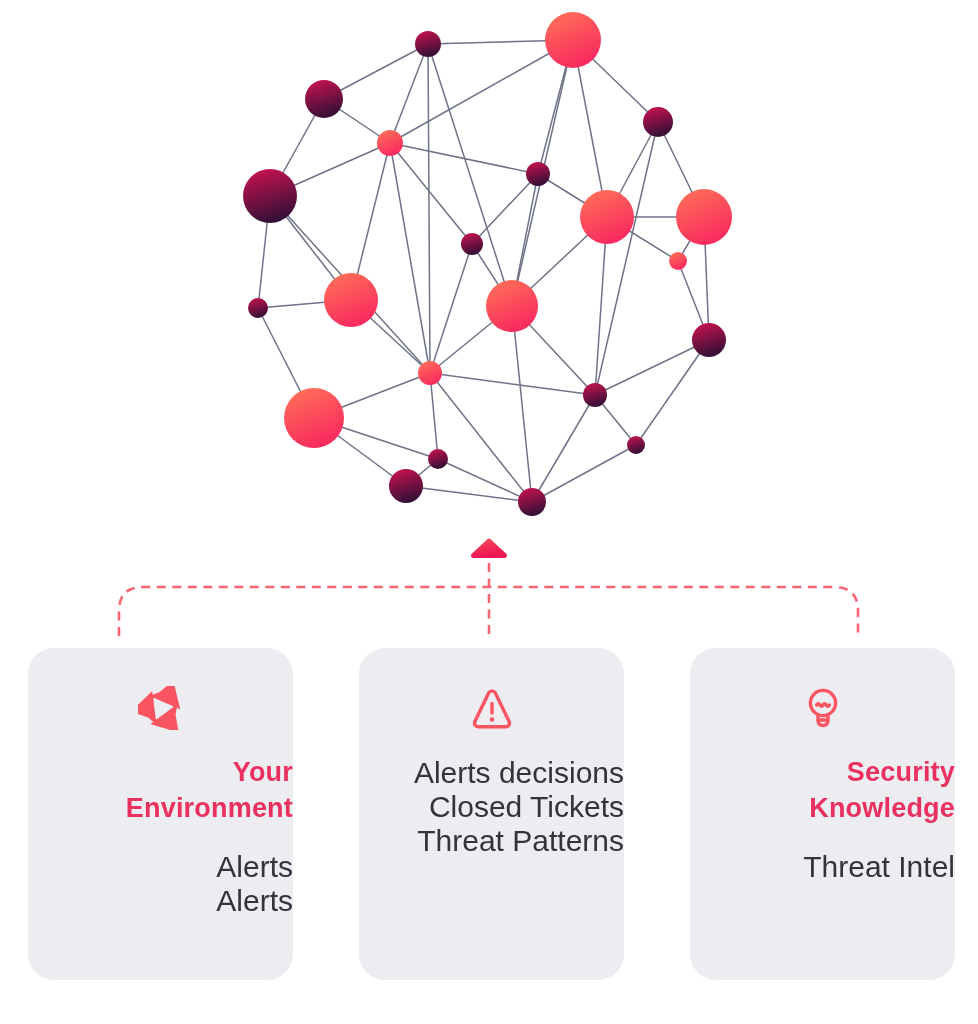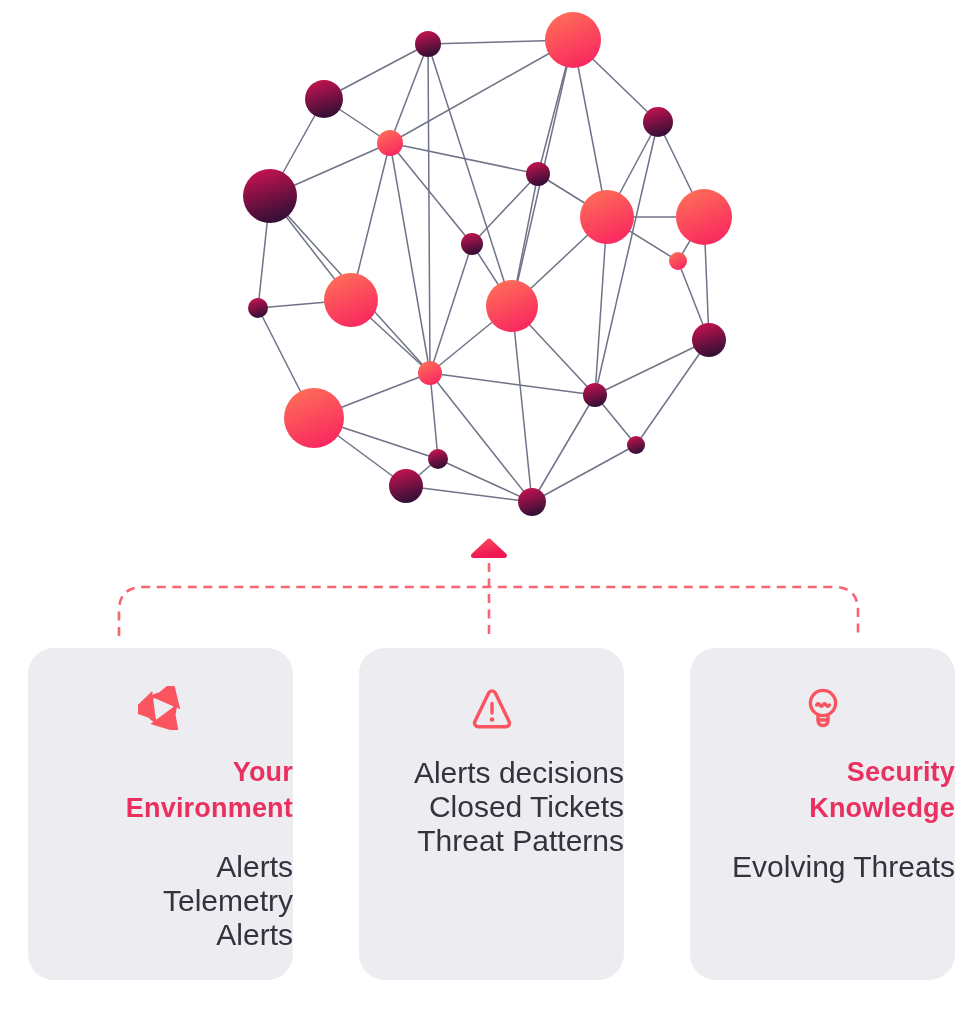--- a/index.html
+++ b/index.html
@@ -148,21 +148,20 @@
           <path d="M11.3,13.2 A14,14 0 0 1 32.7,13.2" marker-end="url(#ah1)"></path>
           <path d="M35.2,17.4 A14,14 0 0 1 24.4,35.8" marker-end="url(#ah1)"></path>
           <path d="M19.6,35.8 A14,14 0 0 1 8.85,17.4" marker-end="url(#ah1)"></path>
         </g>
       </svg>
     </div>
     <div class="card-title">Your
 Environment</div>
     <div class="card-items">
         <div class="card-item">Alerts</div>
-        <div class="card-item">Telemetry</div>
         <div class="card-item">Alerts</div>
       </div>
   </div>
 
   <div class="card">
     <div class="card-icon">
       <svg width="48" height="46" viewBox="0 0 46 46">
         <g fill="none" class="icon-stroke" stroke-width="3.4" stroke-linecap="round" stroke-linejoin="round" stroke="#f95460">
           <path d="M19.9,7.6 a3.6,3.6 0 0 1 6.2,0 L40.0,36.3 a3.6,3.6 0 0 1 -3.1,5.4 L9.1,41.7 a3.6,3.6 0 0 1 -3.1,-5.4 Z"></path>
           <path d="M23,18.5 L23,28"></path>
@@ -184,17 +183,17 @@
           <circle cx="23" cy="19" r="12.6"></circle>
           <path d="M18,30.5 L18,36 q0,5.5 5,5.5 q5,0 5,-5.5 L28,30.5"></path>
           <path d="M18.2,36 L27.8,36"></path>
           <path d="M16.6,21 q1.6,-2.6 3.2,0 q1.6,2.6 3.2,0 q1.6,-2.6 3.2,0 q1.6,2.6 3.2,0"></path>
         </g>
       </svg>
     </div>
     <div class="card-title">Security
 Knowledge</div>
     <div class="card-items">
-        <div class="card-item">Evolving Threats</div>
+        <div class="card-item">Threat Intel</div>
       </div>
   </div>
 
 </div>
 
 </body></html>

